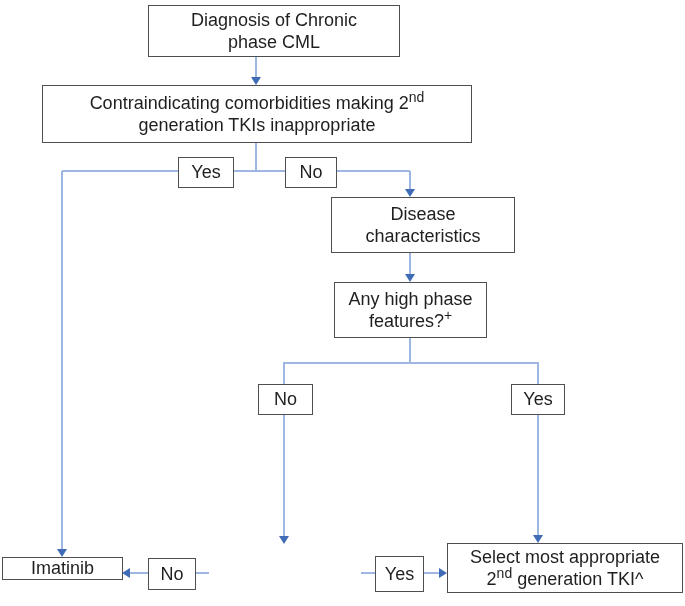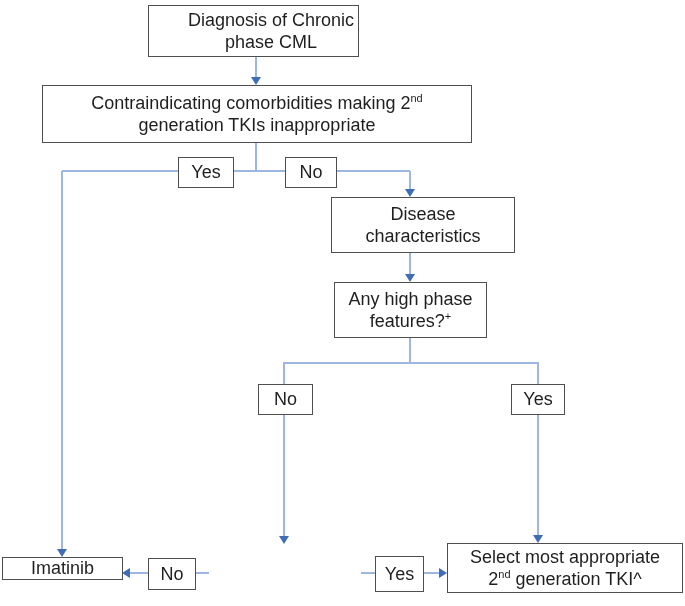--- a/index.html
+++ b/index.html
@@ -27,21 +27,21 @@
   .node{
     position:absolute;
     box-sizing:border-box;
     background:#fff;
     border:1.6px solid var(--border);
     display:flex;align-items:center;justify-content:center;
     text-align:center;
     font-size:18px;line-height:1.25;color:var(--text);
     padding:1px 4px;
   }
-  .node sup{font-size:11px;line-height:0;vertical-align:super;}
+  .node sup{font-size:14px;line-height:0;vertical-align:super;}
 </style>
 </head>
 <body>
 
 <div id="canvas">
 
   <div class="edge v" style="left:255px;top:57px;height:22px;"></div>
   <div class="arr down" style="left:251px;top:77px;"></div>
 
   <div class="edge v" style="left:255px;top:143px;height:29px;"></div>
@@ -68,21 +68,21 @@
   <div class="arr down" style="left:533px;top:535px;"></div>
 
   <div class="edge h" style="left:196px;top:572px;width:13px;"></div>
   <div class="edge h" style="left:130px;top:572px;width:18px;"></div>
   <div class="arr left" style="left:122px;top:568px;"></div>
 
   <div class="edge h" style="left:361px;top:572px;width:14px;"></div>
   <div class="edge h" style="left:424px;top:572px;width:16px;"></div>
   <div class="arr right" style="left:439px;top:568px;"></div>
 
-  <div class="node" style="left:148px;top:5px;width:211px;height:52px;justify-content:flex-end;">
+  <div class="node" style="left:148px;top:5px;width:252px;height:52px;">
       <span><span>Diagnosis of Chronic</span><br><span>phase CML</span></span>
     </div>
   <div class="node" style="left:42px;top:85px;width:430px;height:58px;">
       <span><span>Contraindicating comorbidities making 2</span><sup>nd</sup><br><span>generation TKIs inappropriate</span></span>
     </div>
   <div class="node" style="left:178px;top:157px;width:56px;height:31px;">
       <span><span>Yes</span></span>
     </div>
   <div class="node" style="left:285px;top:157px;width:52px;height:31px;">
       <span><span>No</span></span>

